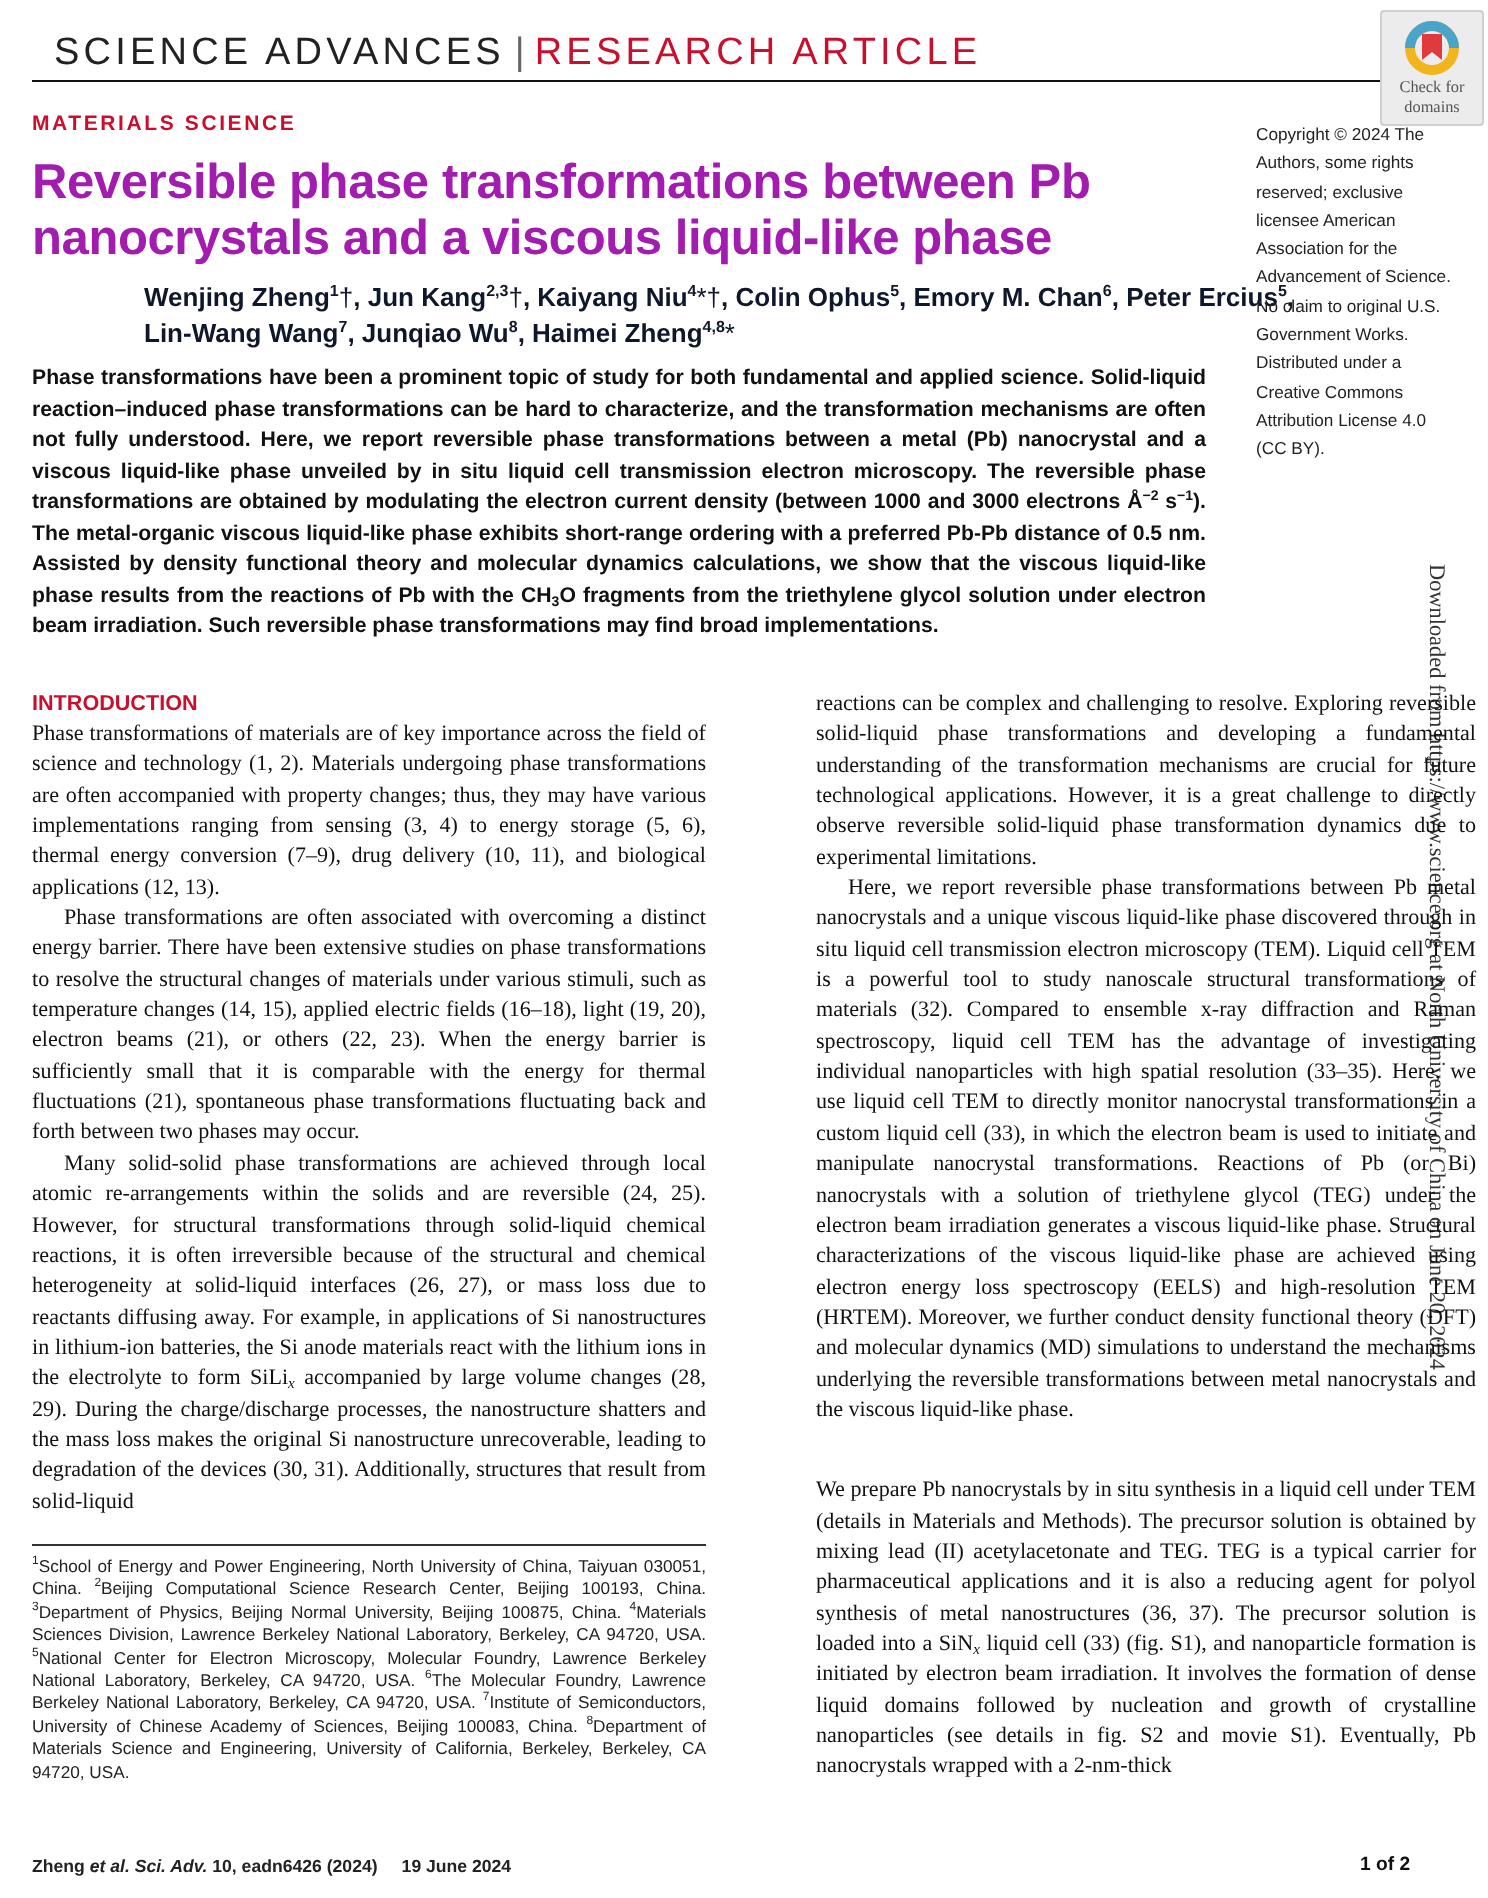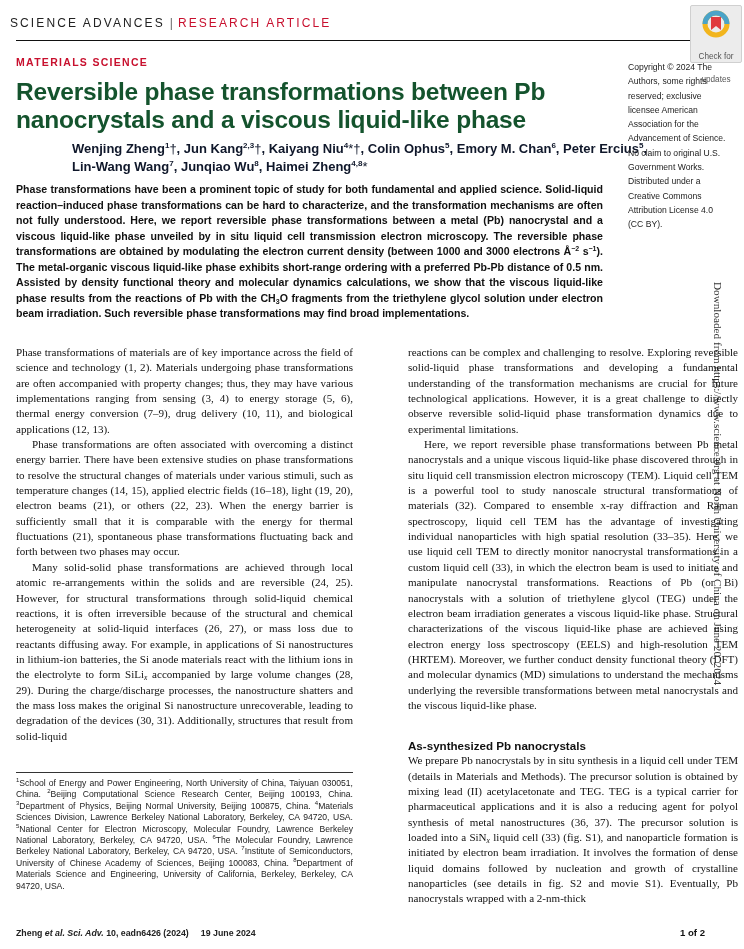--- a/index.html
+++ b/index.html
@@ -1,31 +1,31 @@
 <!DOCTYPE html>
 <html><head>
 <meta charset="utf-8">
 <style>
   html, body { margin: 0; padding: 0; background: #ffffff; }
   body { width: 744px; height: 949px; position: relative; overflow: hidden; color: #111; }
   .sans { font-family: "Liberation Sans", "DejaVu Sans", sans-serif; }
   .serif { font-family: "Liberation Serif", "DejaVu Serif", serif; }
 
-  #journal-header { position: absolute; left: 10px; top: 16px; font-size: 12px; letter-spacing: 2.1px; }
+  #journal-header { position: absolute; left: 27px; top: 16px; font-size: 19px; letter-spacing: 2.1px; }
   #journal-header .journal { color: #222; }
   #journal-header .sep { color: #666; margin: 0 5px; letter-spacing: 0; }
   #journal-header .type { color: #c8102e; }
   #header-rule { position: absolute; left: 16px; top: 40px; width: 680px; height: 1.4px; background: #111; }
 
   #check-updates { position: absolute; left: 690px; top: 5px; width: 50px; height: 56px; background: #ececec; border: 1px solid #d0d0d0; border-radius: 2px; text-align: center; }
   #check-updates svg { display: block; margin: 3px auto 0 auto; }
-  #check-updates .lbl { font-size: 8.2px; line-height: 8.5px; color: #555; margin-top: 14px; }
+  #check-updates .lbl { font-size: 8.2px; line-height: 8.5px; color: #555; margin-top: 1px; font-family: Liberation Serif, serif; }
 
   #section-label { position: absolute; left: 16px; top: 56px; font-size: 10.5px; font-weight: bold; letter-spacing: 1.3px; color: #c8102e; text-align: right; }
-  #title { position: absolute; left: 16px; top: 78px; width: 560px; font-size: 24.5px; line-height: 28px; font-weight: bold; color: #14532d; letter-spacing: -0.2px; }
+  #title { position: absolute; left: 16px; top: 78px; width: 560px; font-size: 24.5px; line-height: 28px; font-weight: bold; color: #a21caf; letter-spacing: -0.2px; }
   #authors { position: absolute; left: 32px; top: 140px; width: 590px; font-size: 13px; line-height: 18px; font-weight: bold; color: #0f172a; margin-left: 40px; }
   #authors sup { font-size: 8px; vertical-align: 5px; line-height: 0; }
   #authors .mark { font-weight: normal; }
 
   #copyright { position: absolute; left: 616px; top: 60px; width: 100px; font-size: 8.6px; line-height: 14.3px; color: #222; margin-left: 12px; }
 
   #abstract { position: absolute; left: 16px; top: 182px; width: 587px; font-size: 10.6px; line-height: 15.5px; font-weight: bold; color: #111; text-align: justify; }
   #abstract sup { font-size: 7px; vertical-align: 4px; line-height: 0; }
   #abstract sub { font-size: 7px; vertical-align: -2px; line-height: 0; }
 
@@ -58,45 +58,45 @@
 <div id="header-rule"></div>
 
 <div id="check-updates" class="sans">
   <svg width="30" height="30" viewBox="0 0 30 30">
     <circle cx="15" cy="15" r="11" fill="none" stroke="#f2b51d" stroke-width="5"></circle>
     <path d="M15 4 A11 11 0 0 1 26 15" fill="none" stroke="#4aa3c8" stroke-width="5"></path>
     <path d="M4 15 A11 11 0 0 1 15 4" fill="none" stroke="#4aa3c8" stroke-width="5"></path>
     <path d="M10 8 L20 8 L20 21 L15 17 L10 21 Z" fill="#e03a3e"></path>
   </svg>
   <div class="lbl">Check for</div>
-  <div class="lbl">updates</div>
+  <div class="lbl">domains</div>
 </div>
 
 <div id="section-label" class="sans">MATERIALS SCIENCE</div>
 <div id="title" class="sans">Reversible phase transformations between Pb nanocrystals and a viscous liquid-like phase</div>
 
 <div id="authors" class="sans"><span><span>Wenjing Zheng</span><sup>1</sup><span class="mark">†</span></span>, <span><span>Jun Kang</span><sup>2,3</sup><span class="mark">†</span></span>, <span><span>Kaiyang Niu</span><sup>4</sup><span class="mark">*†</span></span>, <span><span>Colin Ophus</span><sup>5</sup></span>, <span><span>Emory M. Chan</span><sup>6</sup></span>, <span><span>Peter Ercius</span><sup>5</sup></span>,<br><span><span>Lin-Wang Wang</span><sup>7</sup></span>, <span><span>Junqiao Wu</span><sup>8</sup></span>, <span><span>Haimei Zheng</span><sup>4,8</sup><span class="mark">*</span></span></div>
 
 <div id="copyright" class="sans">Copyright © 2024 The Authors, some rights reserved; exclusive licensee American Association for the Advancement of Science. No claim to original U.S. Government Works. Distributed under a Creative Commons Attribution License 4.0 (CC BY).</div>
 
 <div id="abstract" class="sans"><span>Phase transformations have been a prominent topic of study for both fundamental and applied science. Solid-liquid reaction–induced phase transformations can be hard to characterize, and the transformation mechanisms are often not fully understood. Here, we report reversible phase transformations between a metal (Pb) nanocrystal and a viscous liquid-like phase unveiled by in situ liquid cell transmission electron microscopy. The reversible phase transformations are obtained by modulating the electron current density (between 1000 and 3000 electrons Å</span><sup>−2</sup><span> s</span><sup>−1</sup><span>). The metal-organic viscous liquid-like phase exhibits short-range ordering with a preferred Pb-Pb distance of 0.5 nm. Assisted by density functional theory and molecular dynamics calculations, we show that the viscous liquid-like phase results from the reactions of Pb with the CH</span><sub>3</sub><span>O fragments from the triethylene glycol solution under electron beam irradiation. Such reversible phase transformations may find broad implementations.</span></div>
 
 <div id="download-note" class="serif">Downloaded from https://www.science.org at North University of China on June 20, 2024</div>
 
 <div id="col-left" class="col serif">
+  <div class="h-red">INTRODUCTION</div>
   <p class="first">Phase transformations of materials are of key importance across the field of science and technology (1, 2). Materials undergoing phase transformations are often accompanied with property changes; thus, they may have various implementations ranging from sensing (3, 4) to energy storage (5, 6), thermal energy conversion (7–9), drug delivery (10, 11), and biological applications (12, 13).</p>
   <p>Phase transformations are often associated with overcoming a distinct energy barrier. There have been extensive studies on phase transformations to resolve the structural changes of materials under various stimuli, such as temperature changes (14, 15), applied electric fields (16–18), light (19, 20), electron beams (21), or others (22, 23). When the energy barrier is sufficiently small that it is comparable with the energy for thermal fluctuations (21), spontaneous phase transformations fluctuating back and forth between two phases may occur.</p>
   <p><span>Many solid-solid phase transformations are achieved through local atomic re-arrangements within the solids and are reversible (24, 25). However, for structural transformations through solid-liquid chemical reactions, it is often irreversible because of the structural and chemical heterogeneity at solid-liquid interfaces (26, 27), or mass loss due to reactants diffusing away. For example, in applications of Si nanostructures in lithium-ion batteries, the Si anode materials react with the lithium ions in the electrolyte to form SiLi</span><sub>x</sub><span> accompanied by large volume changes (28, 29). During the charge/discharge processes, the nanostructure shatters and the mass loss makes the original Si nanostructure unrecoverable, leading to degradation of the devices (30, 31). Additionally, structures that result from solid-liquid</span></p>
 </div>
 
 <div id="col-right" class="col serif">
   <p class="first">reactions can be complex and challenging to resolve. Exploring reversible solid-liquid phase transformations and developing a fundamental understanding of the transformation mechanisms are crucial for future technological applications. However, it is a great challenge to directly observe reversible solid-liquid phase transformation dynamics due to experimental limitations.</p>
   <p>Here, we report reversible phase transformations between Pb metal nanocrystals and a unique viscous liquid-like phase discovered through in situ liquid cell transmission electron microscopy (TEM). Liquid cell TEM is a powerful tool to study nanoscale structural transformations of materials (32). Compared to ensemble x-ray diffraction and Raman spectroscopy, liquid cell TEM has the advantage of investigating individual nanoparticles with high spatial resolution (33–35). Here, we use liquid cell TEM to directly monitor nanocrystal transformations in a custom liquid cell (33), in which the electron beam is used to initiate and manipulate nanocrystal transformations. Reactions of Pb (or Bi) nanocrystals with a solution of triethylene glycol (TEG) under the electron beam irradiation generates a viscous liquid-like phase. Structural characterizations of the viscous liquid-like phase are achieved using electron energy loss spectroscopy (EELS) and high-resolution TEM (HRTEM). Moreover, we further conduct density functional theory (DFT) and molecular dynamics (MD) simulations to understand the mechanisms underlying the reversible transformations between metal nanocrystals and the viscous liquid-like phase.</p>
   <div style="height: 25px;"></div>
-  <div class="h-sub">As-synthesized Pb nanocrystals</div>
   <p class="first"><span>We prepare Pb nanocrystals by in situ synthesis in a liquid cell under TEM (details in Materials and Methods). The precursor solution is obtained by mixing lead (II) acetylacetonate and TEG. TEG is a typical carrier for pharmaceutical applications and it is also a reducing agent for polyol synthesis of metal nanostructures (36, 37). The precursor solution is loaded into a SiN</span><sub>x</sub><span> liquid cell (33) (fig. S1), and nanoparticle formation is initiated by electron beam irradiation. It involves the formation of dense liquid domains followed by nucleation and growth of crystalline nanoparticles (see details in fig. S2 and movie S1). Eventually, Pb nanocrystals wrapped with a 2-nm-thick</span></p>
 </div>
 
 <div id="footnote-rule"></div>
 <div id="footnotes" class="sans">
   <p id="affiliations"><sup>1</sup><span>School of Energy and Power Engineering, North University of China, Taiyuan 030051, China. </span><sup>2</sup><span>Beijing Computational Science Research Center, Beijing 100193, China. </span><sup>3</sup><span>Department of Physics, Beijing Normal University, Beijing 100875, China. </span><sup>4</sup><span>Materials Sciences Division, Lawrence Berkeley National Laboratory, Berkeley, CA 94720, USA. </span><sup>5</sup><span>National Center for Electron Microscopy, Molecular Foundry, Lawrence Berkeley National Laboratory, Berkeley, CA 94720, USA. </span><sup>6</sup><span>The Molecular Foundry, Lawrence Berkeley National Laboratory, Berkeley, CA 94720, USA. </span><sup>7</sup><span>Institute of Semiconductors, University of Chinese Academy of Sciences, Beijing 100083, China. </span><sup>8</sup><span>Department of Materials Science and Engineering, University of California, Berkeley, Berkeley, CA 94720, USA.</span></p>
 </div>
 
 <div id="citation" class="sans"><span>Zheng </span><i>et al.</i><i> Sci. Adv.</i><b> 10</b><span>, eadn6426 (2024)</span><span class="date">19 June 2024</span></div>
 

